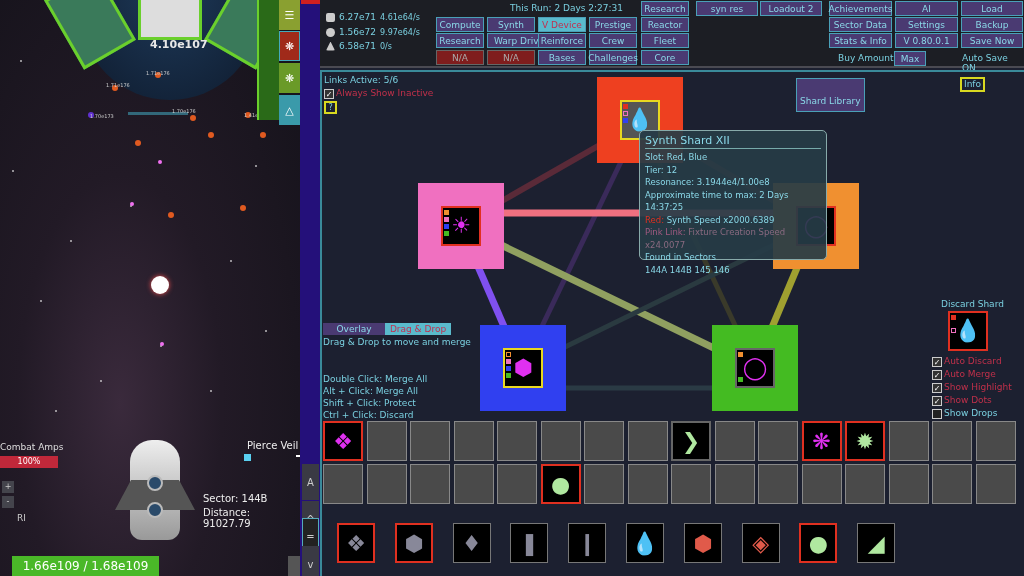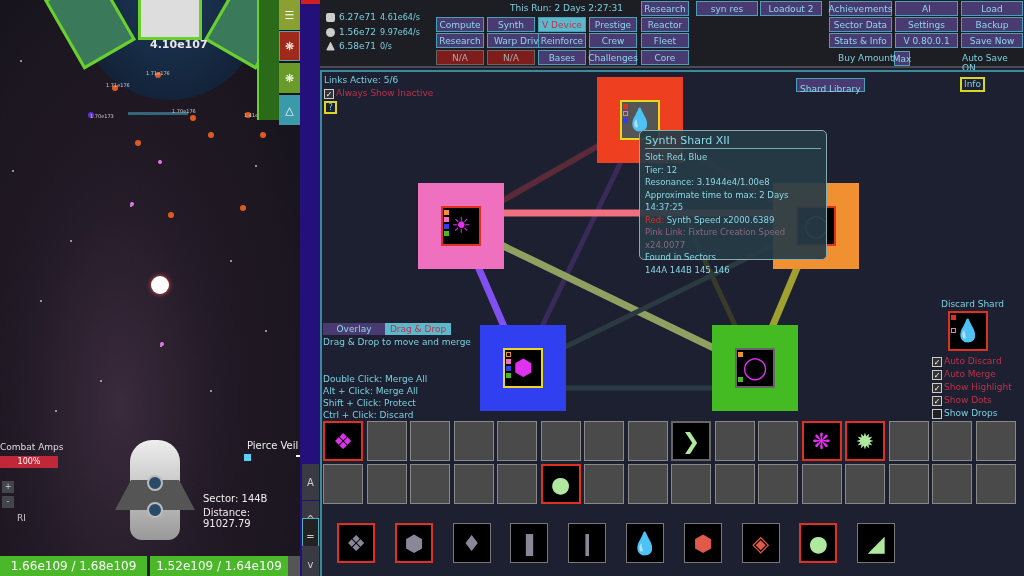--- a/index.html
+++ b/index.html
@@ -38,21 +38,21 @@
 .btn.na{background:#7f1d1d;border-color:#666;color:#aaa}
 #thisrun{left:510px;top:3px;color:#7ad0e0;font-size:9px}
 #buy-label{left:838px;top:53px;color:#7ad0e0;font-size:9px}
 #autosave{left:962px;top:53px;color:#7ad0e0;font-size:9px}
 #mainpanel{left:320px;top:70px;width:704px;height:506px;background:#1c2030;border-top:2px solid #3a8a9a;border-left:2px solid #3a8a9a}
 #links-active{left:324px;top:75px;color:#7ad0e0;font-size:9px}
 .chk{display:inline-block;width:10px;height:10px;border:1px solid #ccc;background:#333;color:#fff;font-size:8px;line-height:9px;text-align:center;vertical-align:middle;margin-right:2px}
 .chk.off{background:#222;color:transparent}
 #always-show{left:324px;top:88px;color:#c0304a;font-size:9px}
 #help-btn{left:324px;top:101px;width:13px;height:13px;border:2px solid #d8d820;color:#7ad0e0;font-size:8px;text-align:center;line-height:10px}
-#shard-library{left:796px;top:78px;height:14px;background:#4a3a72;border:1px solid #4aa0b8;color:#8ad8e8;font-size:9px;padding:4px 3px;line-height:12px}
+#shard-library{left:796px;top:78px;height:14px;background:#4a3a72;border:1px solid #4aa0b8;color:#8ad8e8;font-size:9px;padding:16px 3px;line-height:12px}
 #info-btn{left:960px;top:77px;height:15px;border:2px solid #d8d820;color:#7ad0e0;font-size:9px;padding:0 2px;line-height:11px}
 #links{left:0;top:0;width:1024px;height:576px;pointer-events:none}
 .slot{position:absolute;width:86px;height:86px;display:flex;align-items:center;justify-content:center}
 .shard{position:relative;width:40px;height:40px;background:#000;border:2px solid #e03020;display:flex;align-items:center;justify-content:center}
 .shard.sel{border-color:#e8d820}
 .shard.gray{border-color:#666}
 .dots{position:absolute;left:1px;top:2px;display:flex;flex-direction:column;gap:2px}
 .dot{width:5px;height:5px}
 .glyph{font-size:22px;line-height:1}
 #tooltip{left:639px;top:130px;width:188px;height:130px;background:rgba(38,60,70,.92);border:1px solid #8aa;border-radius:5px;padding:3px 5px;color:#8ad8e8;font-size:8.5px;line-height:12.5px}
@@ -121,22 +121,21 @@
   <div id="combat-label" class="abs">Combat Amps</div>
   <div id="combat-bar" class="abs">100%</div>
   <div class="small-btn" style="left:2px;top:481px">+</div>
   <div class="small-btn" style="left:2px;top:496px">-</div>
   <div id="ri-label" class="abs">RI</div>
   <div id="pierce-label" class="abs">Pierce Veil</div>
   <div id="pierce-marker" class="abs"></div>
   <div id="pierce-line" class="abs"></div>
   <div id="sector-label" class="abs">Sector: 144B</div>
   <div id="distance-label" class="abs">Distance: 91027.79</div>
-  <div class="hpbar" style="left:0;width:147px">1.66e109 / 1.68e109</div>
-  <div class="hpbar" style="left:150px;width:138px">1.52e109 / 1.64e109</div>
+  <div class="hpbar" style="left:12px;width:147px">1.66e109 / 1.68e109</div>
   <div class="abs" style="left:288px;top:556px;width:12px;height:20px;background:#555"></div>
 </div>
 
 <div id="green-bar" class="abs"></div>
 <div class="side-btn" style="top:0;background:#8aa030;color:#fff">☰</div>
 <div class="side-btn" style="top:31px;background:#a02a1a;border:1px solid #4ab">❋</div>
 <div class="side-btn" style="top:63px;background:#6a9a28">❋</div>
 <div class="side-btn" style="top:95px;background:#3a9aaa">△</div>
 <div id="purple-strip" class="abs"></div>
 <div class="abs" style="left:301px;top:0;width:19px;height:4px;background:#d02020"></div>
@@ -184,21 +183,21 @@
 <div class="btn" style="left:829px;top:1px;width:63px">Achievements</div>
 <div class="btn" style="left:895px;top:1px;width:63px">AI</div>
 <div class="btn" style="left:961px;top:1px;width:62px">Load</div>
 <div class="btn" style="left:829px;top:17px;width:63px">Sector Data</div>
 <div class="btn" style="left:895px;top:17px;width:63px">Settings</div>
 <div class="btn" style="left:961px;top:17px;width:62px">Backup</div>
 <div class="btn" style="left:829px;top:33px;width:63px">Stats &amp; Info</div>
 <div class="btn" style="left:895px;top:33px;width:63px">V 0.80.0.1</div>
 <div class="btn" style="left:961px;top:33px;width:62px">Save Now</div>
 <div id="buy-label" class="abs">Buy Amount:</div>
-<div class="btn" style="left:894px;top:51px;width:16px">Max</div>
+<div class="btn" style="left:894px;top:51px;width:32px">Max</div>
 <div id="autosave" class="abs">Auto Save ON</div>
 
 <div id="mainpanel" class="abs"></div>
 <svg id="links" class="abs">
   <line x1="640" y1="122" x2="460" y2="225" stroke="#5a2a38" stroke-width="6"></line>
   <line x1="640" y1="122" x2="815" y2="225" stroke="#5a2a30" stroke-width="6"></line>
   <line x1="640" y1="122" x2="522" y2="368" stroke="#3a2a5a" stroke-width="5"></line>
   <line x1="640" y1="122" x2="755" y2="368" stroke="#3a3a2a" stroke-width="5"></line>
   <line x1="460" y1="213" x2="815" y2="213" stroke="#f07080" stroke-width="7"></line>
   <line x1="460" y1="225" x2="522" y2="368" stroke="#8050f0" stroke-width="7"></line>

